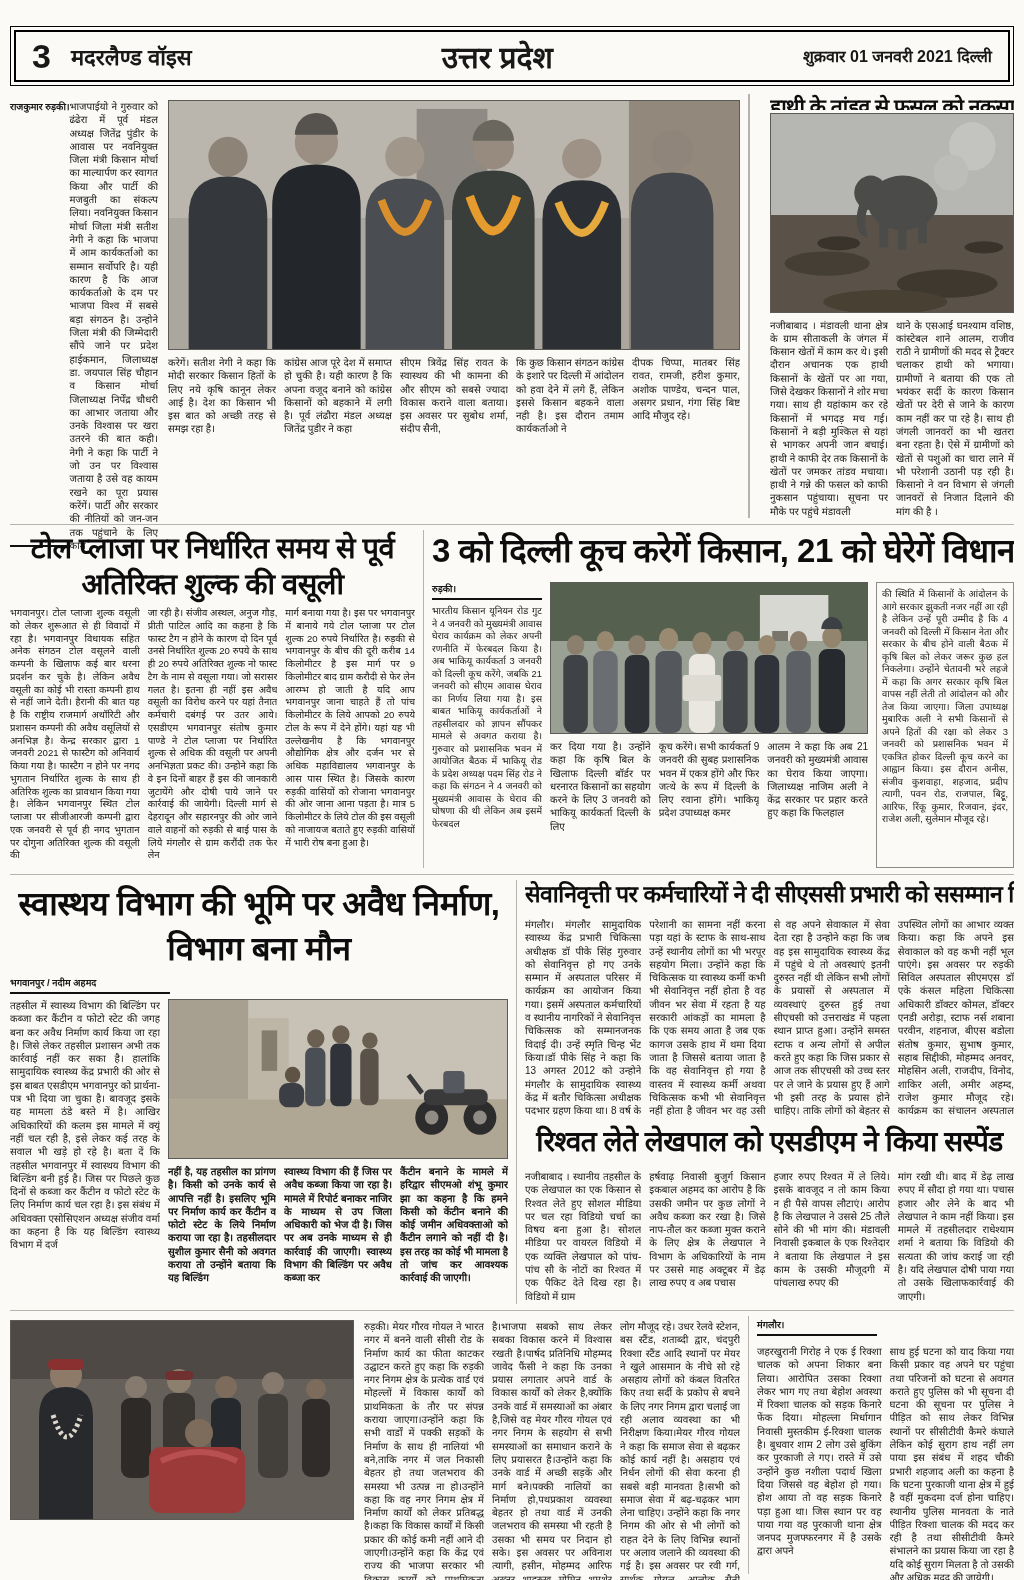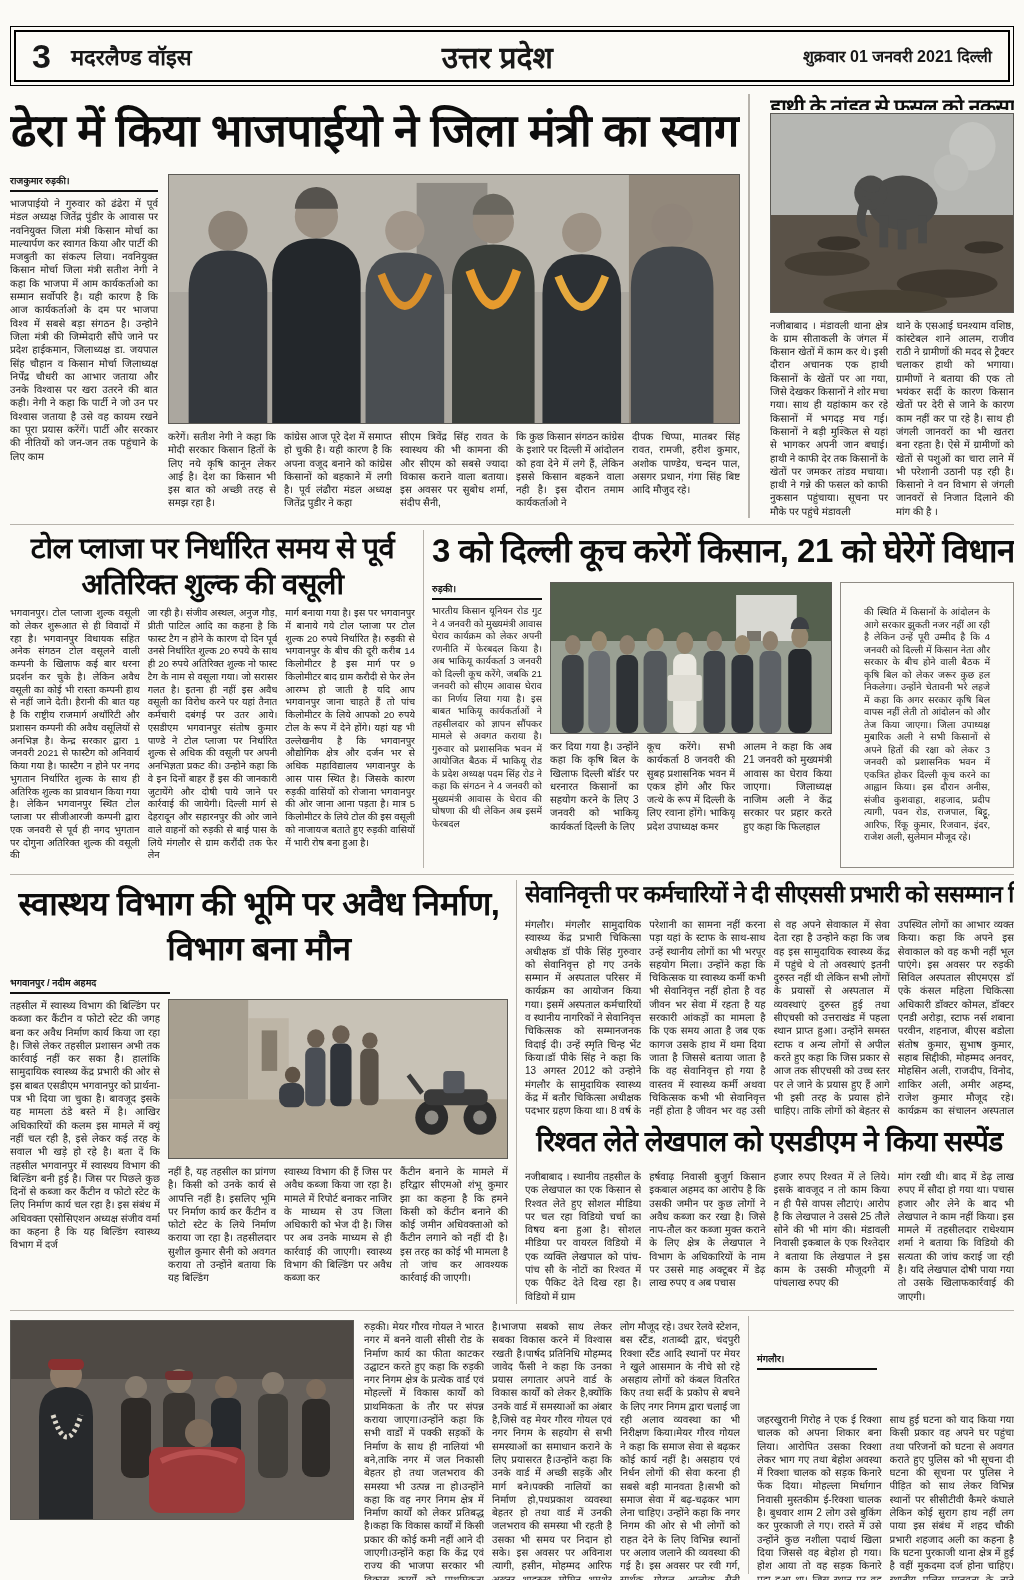--- a/index.html
+++ b/index.html
@@ -25,21 +25,21 @@
   .bc{font-size:10px;line-height:1.33;text-align:justify;overflow:hidden;min-width:0;}
   .byline{font-size:9.5px;font-weight:bold;border-bottom:2px solid #111;
           padding-bottom:3px;margin-bottom:5px;}
   .photo{border:1px solid #5c5a55;background:#a9a59d;flex:none;}
   .photo svg{display:block;width:100%;height:100%;}
   
   .sec1{height:424px;}
   .art-welcome{flex:0 0 730px;border-right:1px solid #b7b3ac;padding-right:8px;display:flex;flex-direction:column;min-width:0;}
   .welcome-hl{font-size:45px;height:74px;display:flex;align-items:center;justify-content:center;}
   .welcome-body{display:flex;gap:10px;flex:1;margin-top:6px;}
-  .welcome-leftcol{flex:0 0 148px;display:flex;flex-direction:column;}
+  .welcome-leftcol{flex:0 0 148px;display:flex;}
   .welcome-right{flex:1;display:flex;flex-direction:column;min-width:0;}
   .welcome-photo{height:248px;}
   .cols5{display:flex;gap:8px;flex:1;margin-top:6px;font-size:9.3px;line-height:1.28;}
   .cols5 .bc{flex:1 1 0;}
   .art-eleph{flex:1;padding-left:20px;display:flex;flex-direction:column;min-width:0;}
   .eleph-hl{font-size:21px;height:30px;}
   .eleph-photo{height:198px;margin-top:3px;}
   .cols2e{display:flex;gap:8px;flex:1;margin-top:6px;font-size:9px;line-height:1.3;}
   .cols2e .bc{flex:1 1 0;}
   
@@ -49,48 +49,48 @@
   .cols3t{display:flex;gap:8px;flex:1;margin-top:1px;}
   .cols3t .bc{flex:1 1 0;font-size:9.6px;}
   .art-kisan{flex:1;padding-left:8px;display:flex;flex-direction:column;min-width:0;}
   .kisan-hl{font-size:33px;height:48px;}
   .kisan-body{display:flex;gap:8px;flex:1;margin-top:4px;}
   .kisan-left{flex:0 0 110px;display:flex;flex-direction:column;}
   .kisan-mid{flex:1;display:flex;flex-direction:column;min-width:0;}
   .kisan-photo{height:150px;}
   .kisan-cols{display:flex;gap:8px;flex:1;margin-top:6px;font-size:9.4px;line-height:1.3;}
   .kisan-cols .bc{flex:1 1 0;}
-  .kisan-right{flex:0 0 126px;border:1px solid #8f8b84;padding:23px;font-size:9.4px;}
+  .kisan-right{flex:0 0 126px;border:1px solid #8f8b84;padding:5px;font-size:9.4px;}
   
   .sec3{height:424px;}
   .art-health{flex:0 0 498px;border-right:1px solid #b7b3ac;padding-right:8px;display:flex;flex-direction:column;min-width:0;}
   .health-hl{font-size:33px;height:94px;line-height:1.35;display:flex;align-items:center;justify-content:center;text-align:center;}
   .health-byline{width:160px;margin-top:2px;}
   .health-body{display:flex;gap:8px;flex:1;}
   .health-left{flex:0 0 150px;}
   .health-right{flex:1;display:flex;flex-direction:column;min-width:0;}
   .health-photo{height:158px;}
-  .health-cols{display:flex;gap:8px;flex:1;margin-top:6px;font-size:9.4px;line-height:1.3;}
+  .health-cols{display:flex;gap:8px;flex:1;margin-top:6px;font-size:9.4px;line-height:1.3;font-weight:bold;}
   .health-cols .bc{flex:1 1 0;}
   .sec3-right{flex:1;padding-left:8px;display:flex;flex-direction:column;min-width:0;}
   .retire-hl{font-size:23px;height:34px;}
   .retire-cols{display:flex;gap:8px;height:198px;margin-top:4px;font-size:9.2px;line-height:1.28;}
   .retire-cols .bc{flex:1 1 0;}
   .bribe-hl{font-size:28px;height:42px;margin-top:8px;}
   .bribe-cols{display:flex;gap:8px;flex:1;margin-top:4px;font-size:9.2px;line-height:1.28;}
   .bribe-cols .bc{flex:1 1 0;}
   
   .sec4{height:258px;}
   .art-mayor{flex:0 0 730px;border-right:1px solid #b7b3ac;padding-right:8px;display:flex;flex-direction:column;min-width:0;}
   .mayor-hl{font-size:34px;height:46px;}
   .mayor-body{display:flex;gap:10px;flex:1;margin-top:4px;}
   .mayor-photo{flex:0 0 342px;height:198px;}
   .mayor-cols{display:flex;gap:8px;flex:1;font-size:9.2px;line-height:1.28;}
   .mayor-cols .bc{flex:1 1 0;}
-  .art-rick{flex:1;padding-left:8px;display:flex;flex-direction:column;min-width:0;gap:34px;}
+  .art-rick{flex:1;padding-left:8px;display:flex;flex-direction:column;min-width:0;}
   .rick-hl{font-size:26px;height:36px;}
   .rick-byline{width:120px;margin-top:2px;}
   .rick-cols{display:flex;gap:8px;flex:1;margin-top:4px;font-size:9.2px;line-height:1.3;}
   .rick-cols .bc{flex:1 1 0;}
 </style>
 </head>
 <body>
 
 <div class="page">
 
@@ -222,21 +222,21 @@
                   <rect x="268" y="68" width="28" height="82" rx="9" fill="#5d6166"></rect>
                 <circle cx="320" cy="54" r="11" fill="#93846d"></circle>
                   <rect x="305" y="66" width="30" height="84" rx="9" fill="#26292d"></rect>
                 <path d="M308 46 a12 12 0 0 1 24 0 Z" fill="#3c3f44"></path>
                 <rect x="150" y="92" width="44" height="26" rx="3" fill="#dddbd2"></rect>
               </g>
             </svg>
           </div>
           <div class="kisan-cols">
             <div class="bc">कर दिया गया है। उन्होंने कहा कि कृषि बिल के खिलाफ दिल्ली बॉर्डर पर धरनारत किसानों का सहयोग करने के लिए 3 जनवरी को भाकियू कार्यकर्ता दिल्ली के लिए</div>
-            <div class="bc">कूच करेंगे। सभी कार्यकर्ता 8 जनवरी की सुबह प्रशासनिक भवन में एकत्र होंगे और फिर जत्थे के रूप में दिल्ली के लिए रवाना होंगे। भाकियू प्रदेश उपाध्यक्ष कमर</div>
+            <div class="bc">कूच करेंगे। सभी कार्यकर्ता 9 जनवरी की सुबह प्रशासनिक भवन में एकत्र होंगे और फिर जत्थे के रूप में दिल्ली के लिए रवाना होंगे। भाकियू प्रदेश उपाध्यक्ष कमर</div>
             <div class="bc">आलम ने कहा कि अब 21 जनवरी को मुख्यमंत्री आवास का घेराव किया जाएगा। जिलाध्यक्ष नाजिम अली ने केंद्र सरकार पर प्रहार करते हुए कहा कि फिलहाल</div>
           </div>
         </div>
         <div class="bc kisan-right">की स्थिति में किसानों के आंदोलन के आगे सरकार झुकती नजर नहीं आ रही है लेकिन उन्हें पूरी उम्मीद है कि 4 जनवरी को दिल्ली में किसान नेता और सरकार के बीच होने वाली बैठक में कृषि बिल को लेकर जरूर कुछ हल निकलेगा। उन्होंने चेतावनी भरे लहजे में कहा कि अगर सरकार कृषि बिल वापस नहीं लेती तो आंदोलन को और तेज किया जाएगा। जिला उपाध्यक्ष मुबारिक अली ने सभी किसानों से अपने हितों की रक्षा को लेकर 3 जनवरी को प्रशासनिक भवन में एकत्रित होकर दिल्ली कूच करने का आह्वान किया। इस दौरान अनीस, संजीव कुशवाहा, शहजाद, प्रदीप त्यागी, पवन रोड, राजपाल, बिट्टू, आरिफ, रिंकू कुमार, रिजवान, इंदर, राजेश अली, सुलेमान मौजूद रहे।</div>
       </div>
     </article>
   </section>
 
   <section class="sec sec3">
     <article class="art-health">

